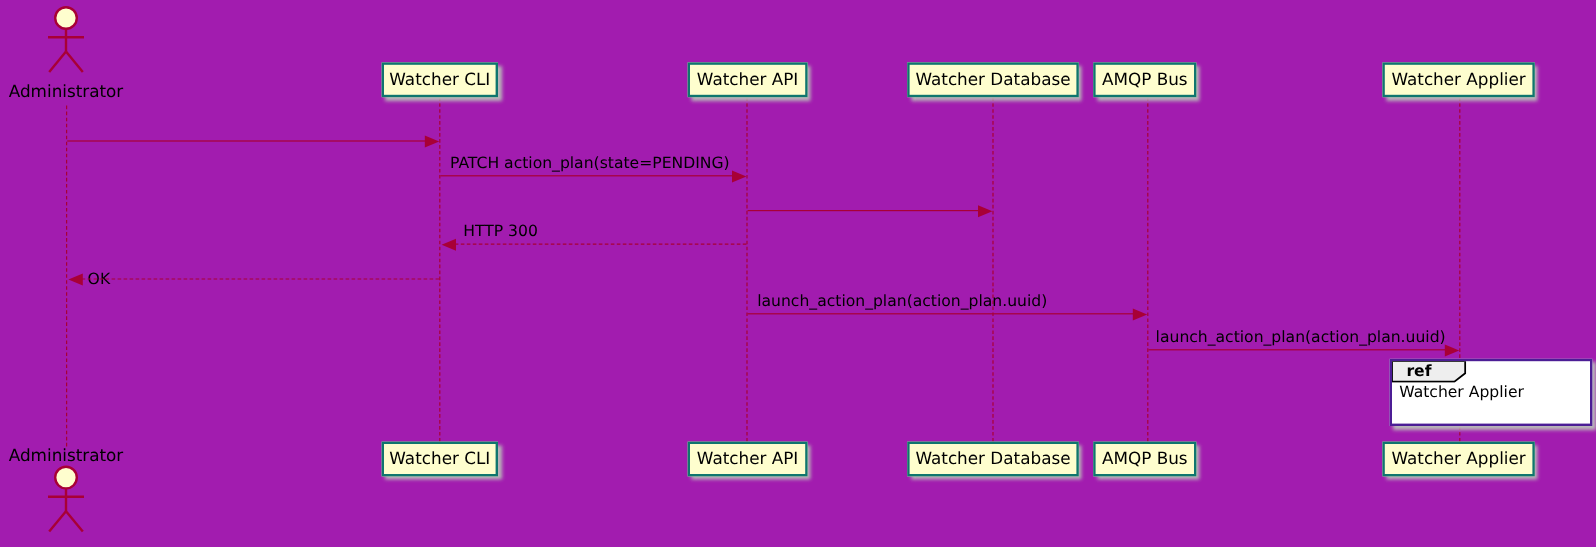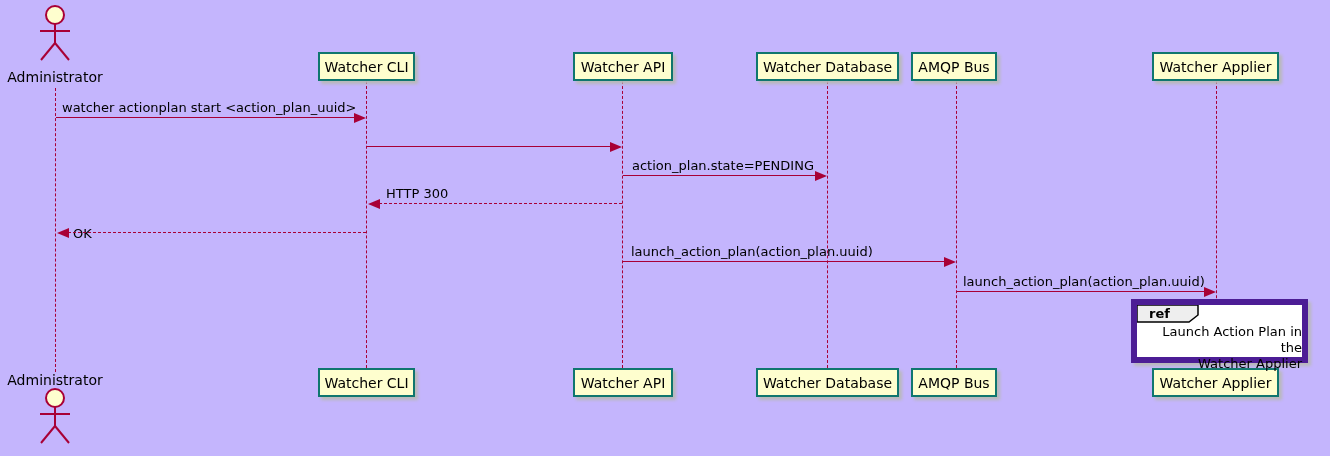--- a/index.html
+++ b/index.html
@@ -1,20 +1,20 @@
 <!DOCTYPE html>
 <html><head>
 <meta charset="utf-8">
 <style>
   html, body { margin: 0; padding: 0; background: #ffffff; }
   .canvas {
     position: relative;
     width: 1330px;
     height: 456px;
-    background: #c4b5fd;
+    background: #a21caf;
     font-family: "DejaVu Sans", "Liberation Sans", sans-serif;
     color: #000000;
     overflow: hidden;
   }
 
   
   .lifeline {
     position: absolute;
     width: 0;
     border-left: 1px dashed #A80036;
@@ -63,27 +63,26 @@
     white-space: nowrap;
     text-align: center;
     width: 110px;
     z-index: 3;
   }
   .actor-fig { position: absolute; z-index: 3; }
 
   
   .ref-box {
     position: absolute;
-    left: 1131px; top: 299px;
+    left: 1158px; top: 299px;
     width: 165px; height: 52px;
     background: #ffffff;
-    border: 6px solid #4c1d95;
+    border: 2px solid #4c1d95;
     box-shadow: 3px 3px 3px #b9b9b9;
     z-index: 4;
-    text-align: right;
   }
   .ref-header {
     position: absolute;
     left: 0; top: 0;
     width: 62px; height: 18px;
     z-index: 5;
   }
   .ref-keyword {
     position: absolute;
     left: 12px; top: 1px;
@@ -121,28 +120,27 @@
     </g>
   </svg>
   <div class="actor-label" style="left:0px; top:69px;">Administrator</div>
 
   <div class="pbox" style="left:318px; top:52px; width:93px;">Watcher CLI</div>
   <div class="pbox" style="left:573px; top:52px; width:96px;">Watcher API</div>
   <div class="pbox" style="left:756px; top:52px; width:139px;">Watcher Database</div>
   <div class="pbox" style="left:911px; top:52px; width:82px;">AMQP Bus</div>
   <div class="pbox" style="left:1152px; top:52px; width:123px;">Watcher Applier</div>
 
-  <div class="msg-label" style="left:62px; top:100px;">watcher actionplan start &lt;action_plan_uuid&gt;</div>
   <div class="msg-line solid" style="left:56px; top:117px; width:299px;"></div>
   <div class="arrowhead right" style="left:354px; top:113px;"></div>
 
+  <div class="msg-label" style="left:375px; top:129px;">PATCH action_plan(state=PENDING)</div>
   <div class="msg-line solid" style="left:367px; top:146px; width:244px;"></div>
   <div class="arrowhead right" style="left:610px; top:142px;"></div>
 
-  <div class="msg-label" style="left:632px; top:158px;">action_plan.state=PENDING</div>
   <div class="msg-line solid" style="left:623px; top:175px; width:193px;"></div>
   <div class="arrowhead right" style="left:815px; top:171px;"></div>
 
   <div class="msg-label" style="left:386px; top:186px;">HTTP 300</div>
   <div class="msg-line dashed" style="left:379px; top:203px; width:243px;"></div>
   <div class="arrowhead left" style="left:368px; top:199px;"></div>
 
   <div class="msg-label" style="left:73px; top:226px;">OK</div>
   <div class="msg-line dashed" style="left:68px; top:232px; width:298px;"></div>
   <div class="arrowhead left" style="left:57px; top:228px;"></div>
@@ -154,21 +152,20 @@
   <div class="msg-label" style="left:963px; top:274px;">launch_action_plan(action_plan.uuid)</div>
   <div class="msg-line solid" style="left:957px; top:291px; width:248px;"></div>
   <div class="arrowhead right" style="left:1204px; top:287px;"></div>
 
   <div class="ref-box">
     <svg class="ref-header" width="62" height="18" viewBox="0 0 62 18">
       <polygon points="0,0 61,0 61,10 52,17 0,17" fill="#EEEEEE" stroke="#000000" stroke-width="1.5"></polygon>
     </svg>
     <div class="ref-keyword">ref</div>
     <div class="ref-body">
-      <div>Launch Action Plan in the</div>
       <div>Watcher Applier</div>
     </div>
   </div>
 
   <div class="pbox" style="left:318px; top:368px; width:93px;">Watcher CLI</div>
   <div class="pbox" style="left:573px; top:368px; width:96px;">Watcher API</div>
   <div class="pbox" style="left:756px; top:368px; width:139px;">Watcher Database</div>
   <div class="pbox" style="left:911px; top:368px; width:82px;">AMQP Bus</div>
   <div class="pbox" style="left:1152px; top:368px; width:123px;">Watcher Applier</div>
 

